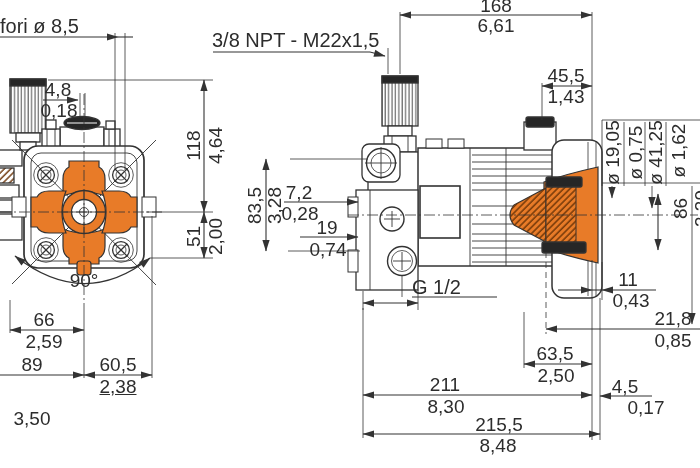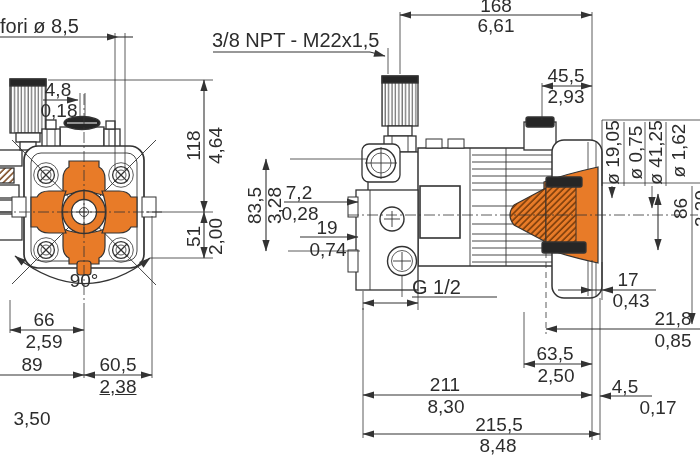--- a/index.html
+++ b/index.html
@@ -273,21 +273,21 @@
 </svg>
 
 <div class="lbl" style="left:0px;top:16px;">fori ø 8,5</div>
 <div class="lbl" style="left:212px;top:30px;">3/8 NPT - M22x1,5</div>
 <div class="lbl" style="left:412px;top:277px;">G 1/2</div>
 <div class="dim" style="left:56px;top:271px;width:56px;">90°</div>
 
 <div class="dim" style="left:456px;top:-4px;width:80px;">168</div>
 <div class="dim" style="left:456px;top:16px;width:80px;">6,61</div>
 <div class="dim" style="left:535px;top:66px;width:62px;">45,5</div>
-<div class="dim" style="left:535px;top:87px;width:62px;">2,93</div>
+<div class="dim" style="left:535px;top:87px;width:62px;">1,43</div>
 <div class="dim" style="left:34px;top:80px;width:48px;">4,8</div>
 <div class="dim" style="left:32px;top:101px;width:54px;">0,18</div>
 
 <div class="dim rot" style="left:165px;top:136px;width:56px;">118</div>
 <div class="dim rot" style="left:187px;top:136px;width:56px;">4,64</div>
 <div class="dim rot" style="left:165px;top:227px;width:56px;">51</div>
 <div class="dim rot" style="left:187px;top:227px;width:56px;">2,00</div>
 <div class="dim rot" style="left:222px;top:196px;width:64px;">83,5</div>
 <div class="dim rot" style="left:242px;top:196px;width:64px;">3,28</div>
 
@@ -308,21 +308,21 @@
 <div class="dim" style="left:8px;top:355px;width:48px;">89</div>
 <div class="dim" style="left:3px;top:377px;width:58px;margin-top:32px;">3,50</div>
 <div class="dim" style="left:89px;top:355px;width:58px;">60,5</div>
 <div class="dim" style="left:89px;top:377px;width:58px;text-decoration:underline;">2,38</div>
 
 <div class="dim" style="left:526px;top:344px;width:58px;">63,5</div>
 <div class="dim" style="left:527px;top:366px;width:58px;">2,50</div>
 <div class="dim" style="left:416px;top:375px;width:58px;">211</div>
 <div class="dim" style="left:417px;top:397px;width:58px;">8,30</div>
 <div class="dim" style="left:600px;top:377px;width:50px;">4,5</div>
-<div class="dim" style="left:632px;top:398px;width:52px;">0,17</div>
+<div class="dim" style="left:600px;top:398px;width:52px;padding-left:20px;">0,17</div>
 <div class="dim" style="left:464px;top:415px;width:70px;">215,5</div>
 <div class="dim" style="left:463px;top:436px;width:70px;">8,48</div>
-<div class="dim" style="left:603px;top:270px;width:50px;">17</div>
+<div class="dim" style="left:603px;top:270px;width:50px;">11</div>
 <div class="dim" style="left:605px;top:291px;width:52px;">0,43</div>
 <div class="dim" style="left:645px;top:309px;width:56px;">21,8</div>
 <div class="dim" style="left:645px;top:331px;width:56px;text-align:center;">0,85</div>
 
 </div>
 
 </body></html>

